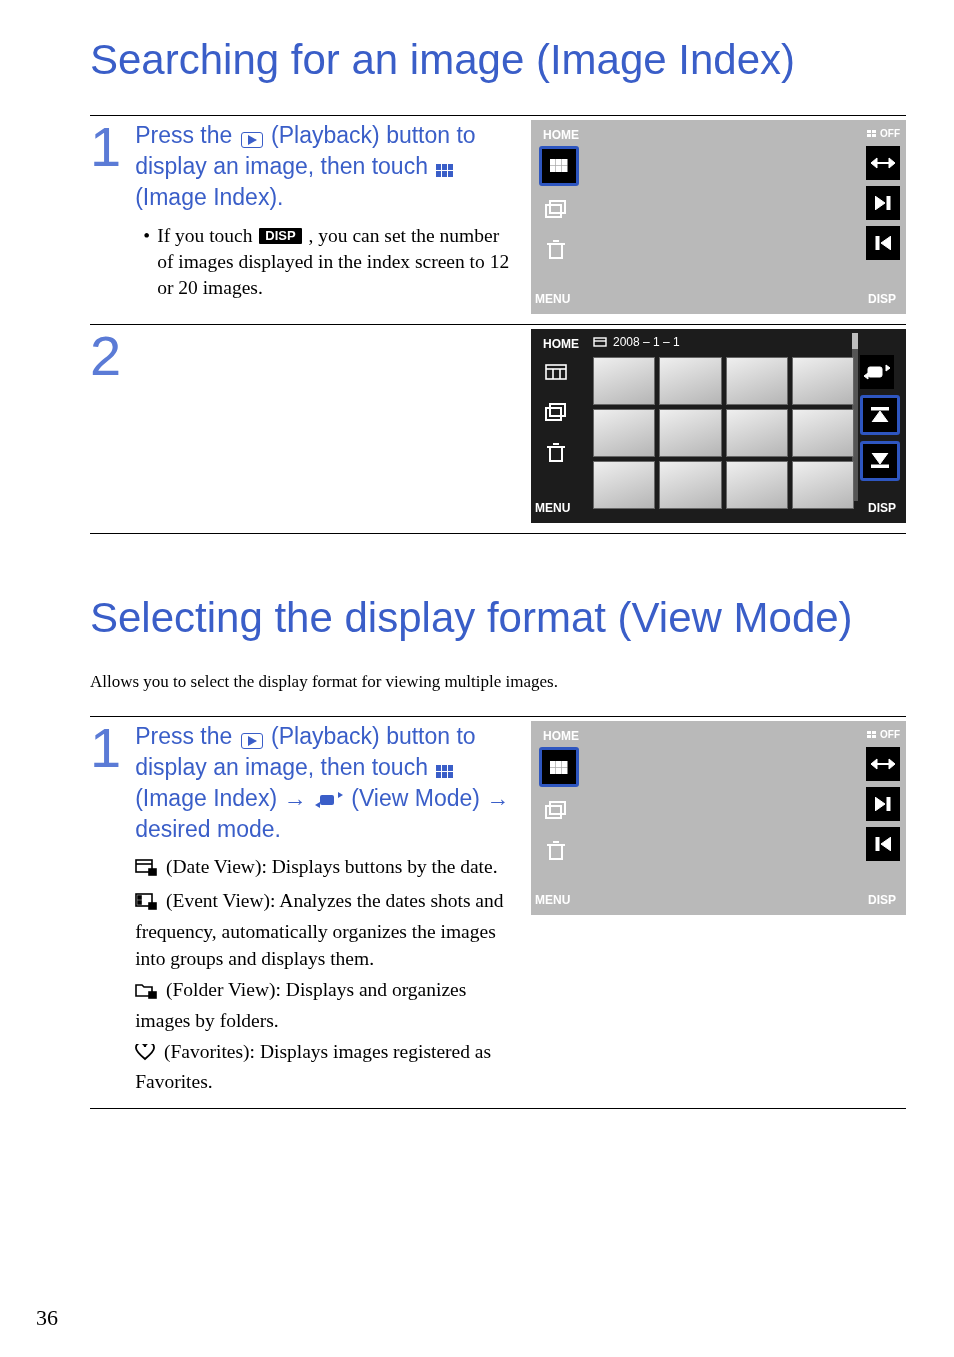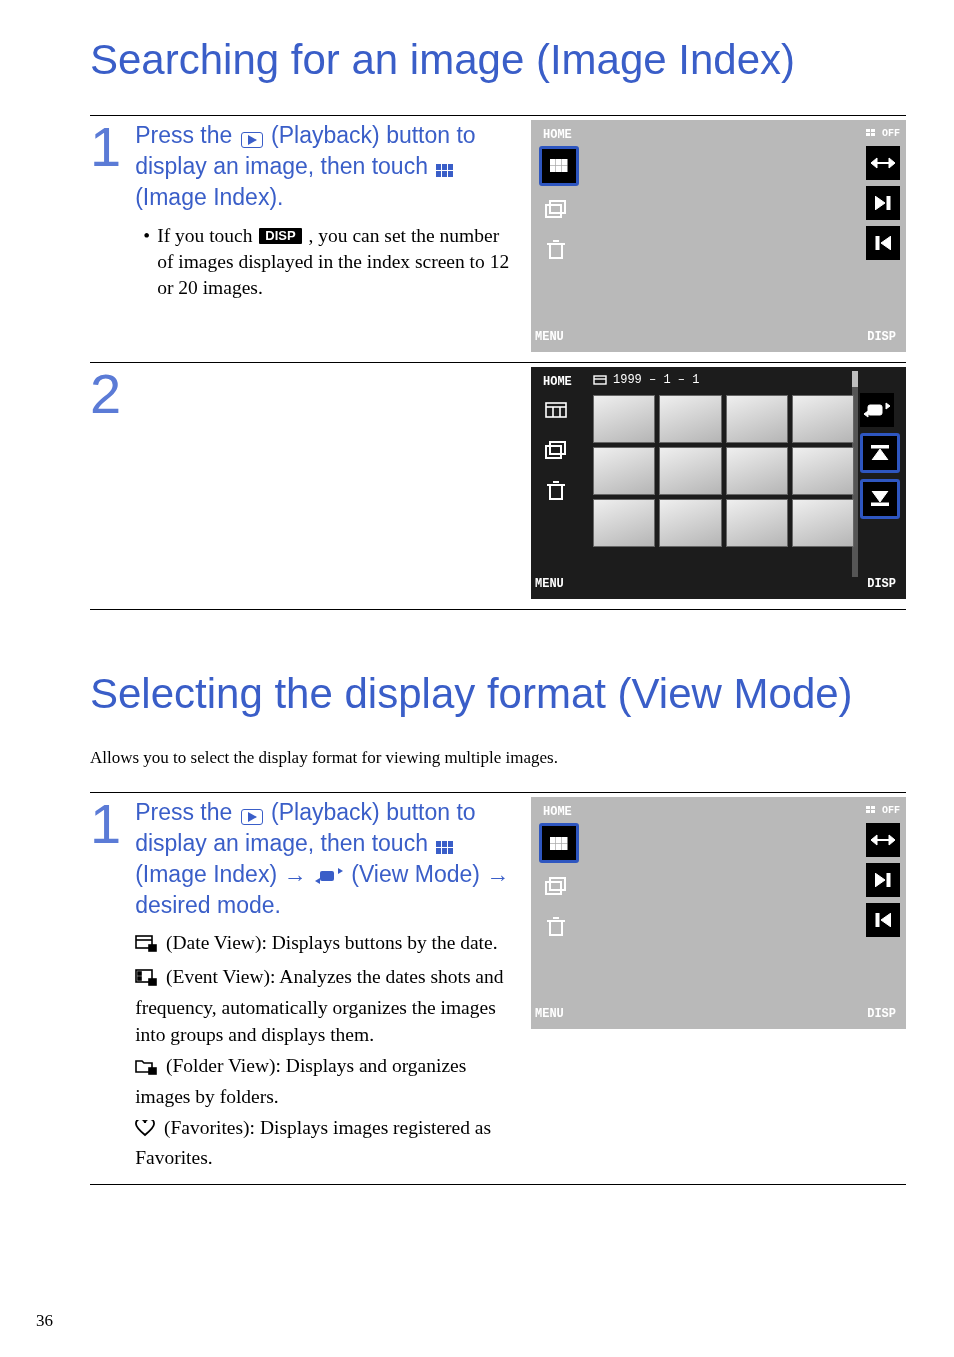--- a/index.html
+++ b/index.html
@@ -80,24 +80,24 @@
     position:absolute;
     left:0;top:0;
   }
   .step-illus{
     flex:0 0 auto;
   }
 
   
   .screen{
     width:375px;
-    height:232px;
+    height:194px;
     background:var(--illus-bg);
     position:relative;
-    font-family:Liberation Mono, monospace;
+    font-family:Liberation Sans, sans-serif;
     font-size:12px;
     font-weight:700;
     color:#fff;
   }
   .screen .lbl-home{position:absolute;left:12px;top:8px;}
   .screen .lbl-menu{position:absolute;left:4px;bottom:8px;}
   .screen .lbl-disp{position:absolute;right:10px;bottom:8px;}
   .screen .lbl-off{position:absolute;right:6px;top:8px;font-size:10px;}
   .screen .left-col{position:absolute;left:8px;top:26px;display:flex;flex-direction:column;gap:6px;}
   .screen .right-col{position:absolute;right:6px;top:26px;display:flex;flex-direction:column;gap:6px;}
@@ -151,21 +151,21 @@
 
   
   .desc-list{
     list-style:none;padding:0;margin:8px 0 0 0;font-size:19.5px;line-height:1.4;
   }
   .desc-list li{margin:4px 0 2px 0;}
   .desc-list .ic{display:inline-block;vertical-align:-3px;margin-right:4px;}
 
   .page-num{
     position:absolute;left:36px;bottom:26px;
-    font-size:17px;
+    font-size:22px;
   }
 
   .spacer{height:48px;}
 </style>
 </head>
 <body>
 
 <h1 class="section-title">Searching for an image (Image Index)</h1>
 
 <div class="step">
@@ -276,21 +276,21 @@
       <div class="screen dark">
         <div class="screen-bg"></div>
         <span class="lbl-home">HOME</span>
         <span class="lbl-menu">MENU</span>
         <span class="lbl-disp">DISP</span>
         <div class="date-label">
           <svg width="14" height="10" viewBox="0 0 14 10" fill="none" stroke="#fff" stroke-width="1.4">
               <rect x="1" y="1" width="12" height="8"></rect>
               <line x1="1" y1="4" x2="13" y2="4"></line>
             </svg>
-          <span>1999 – 1 – 1</span>
+          <span>2008 – 1 – 1</span>
         </div>
         <div class="left-col">
           <div class="sq">
             <svg width="22" height="16" viewBox="0 0 22 16" fill="none" stroke="#fff" stroke-width="1.6">
                 <rect x="1" y="1" width="20" height="14"></rect>
                 <line x1="1" y1="5" x2="21" y2="5"></line>
                 <line x1="8" y1="5" x2="8" y2="15"></line>
                 <line x1="15" y1="5" x2="15" y2="15"></line>
               </svg>
           </div>

